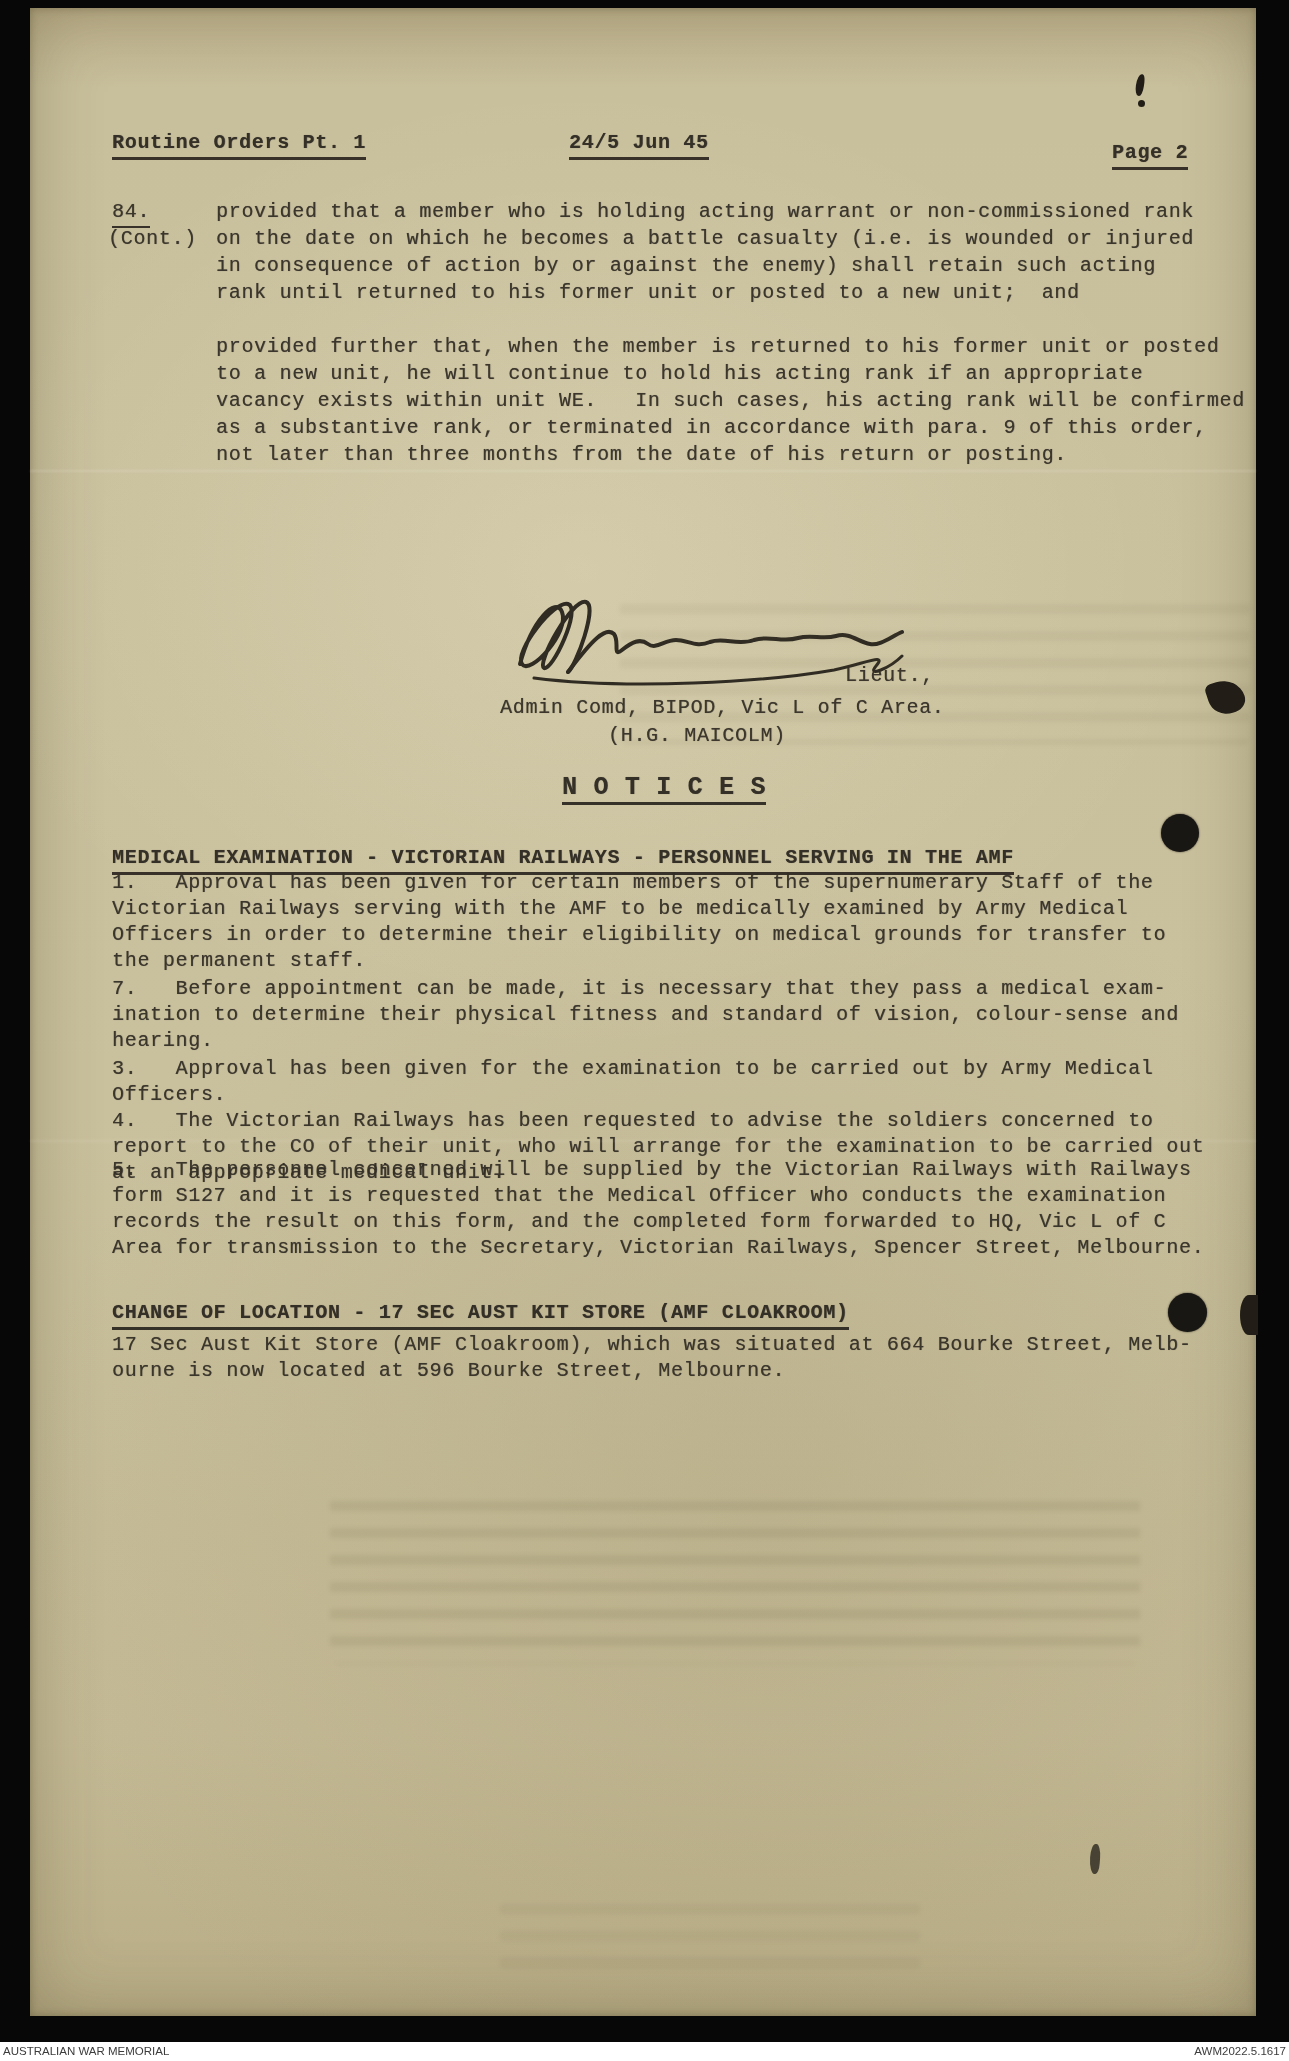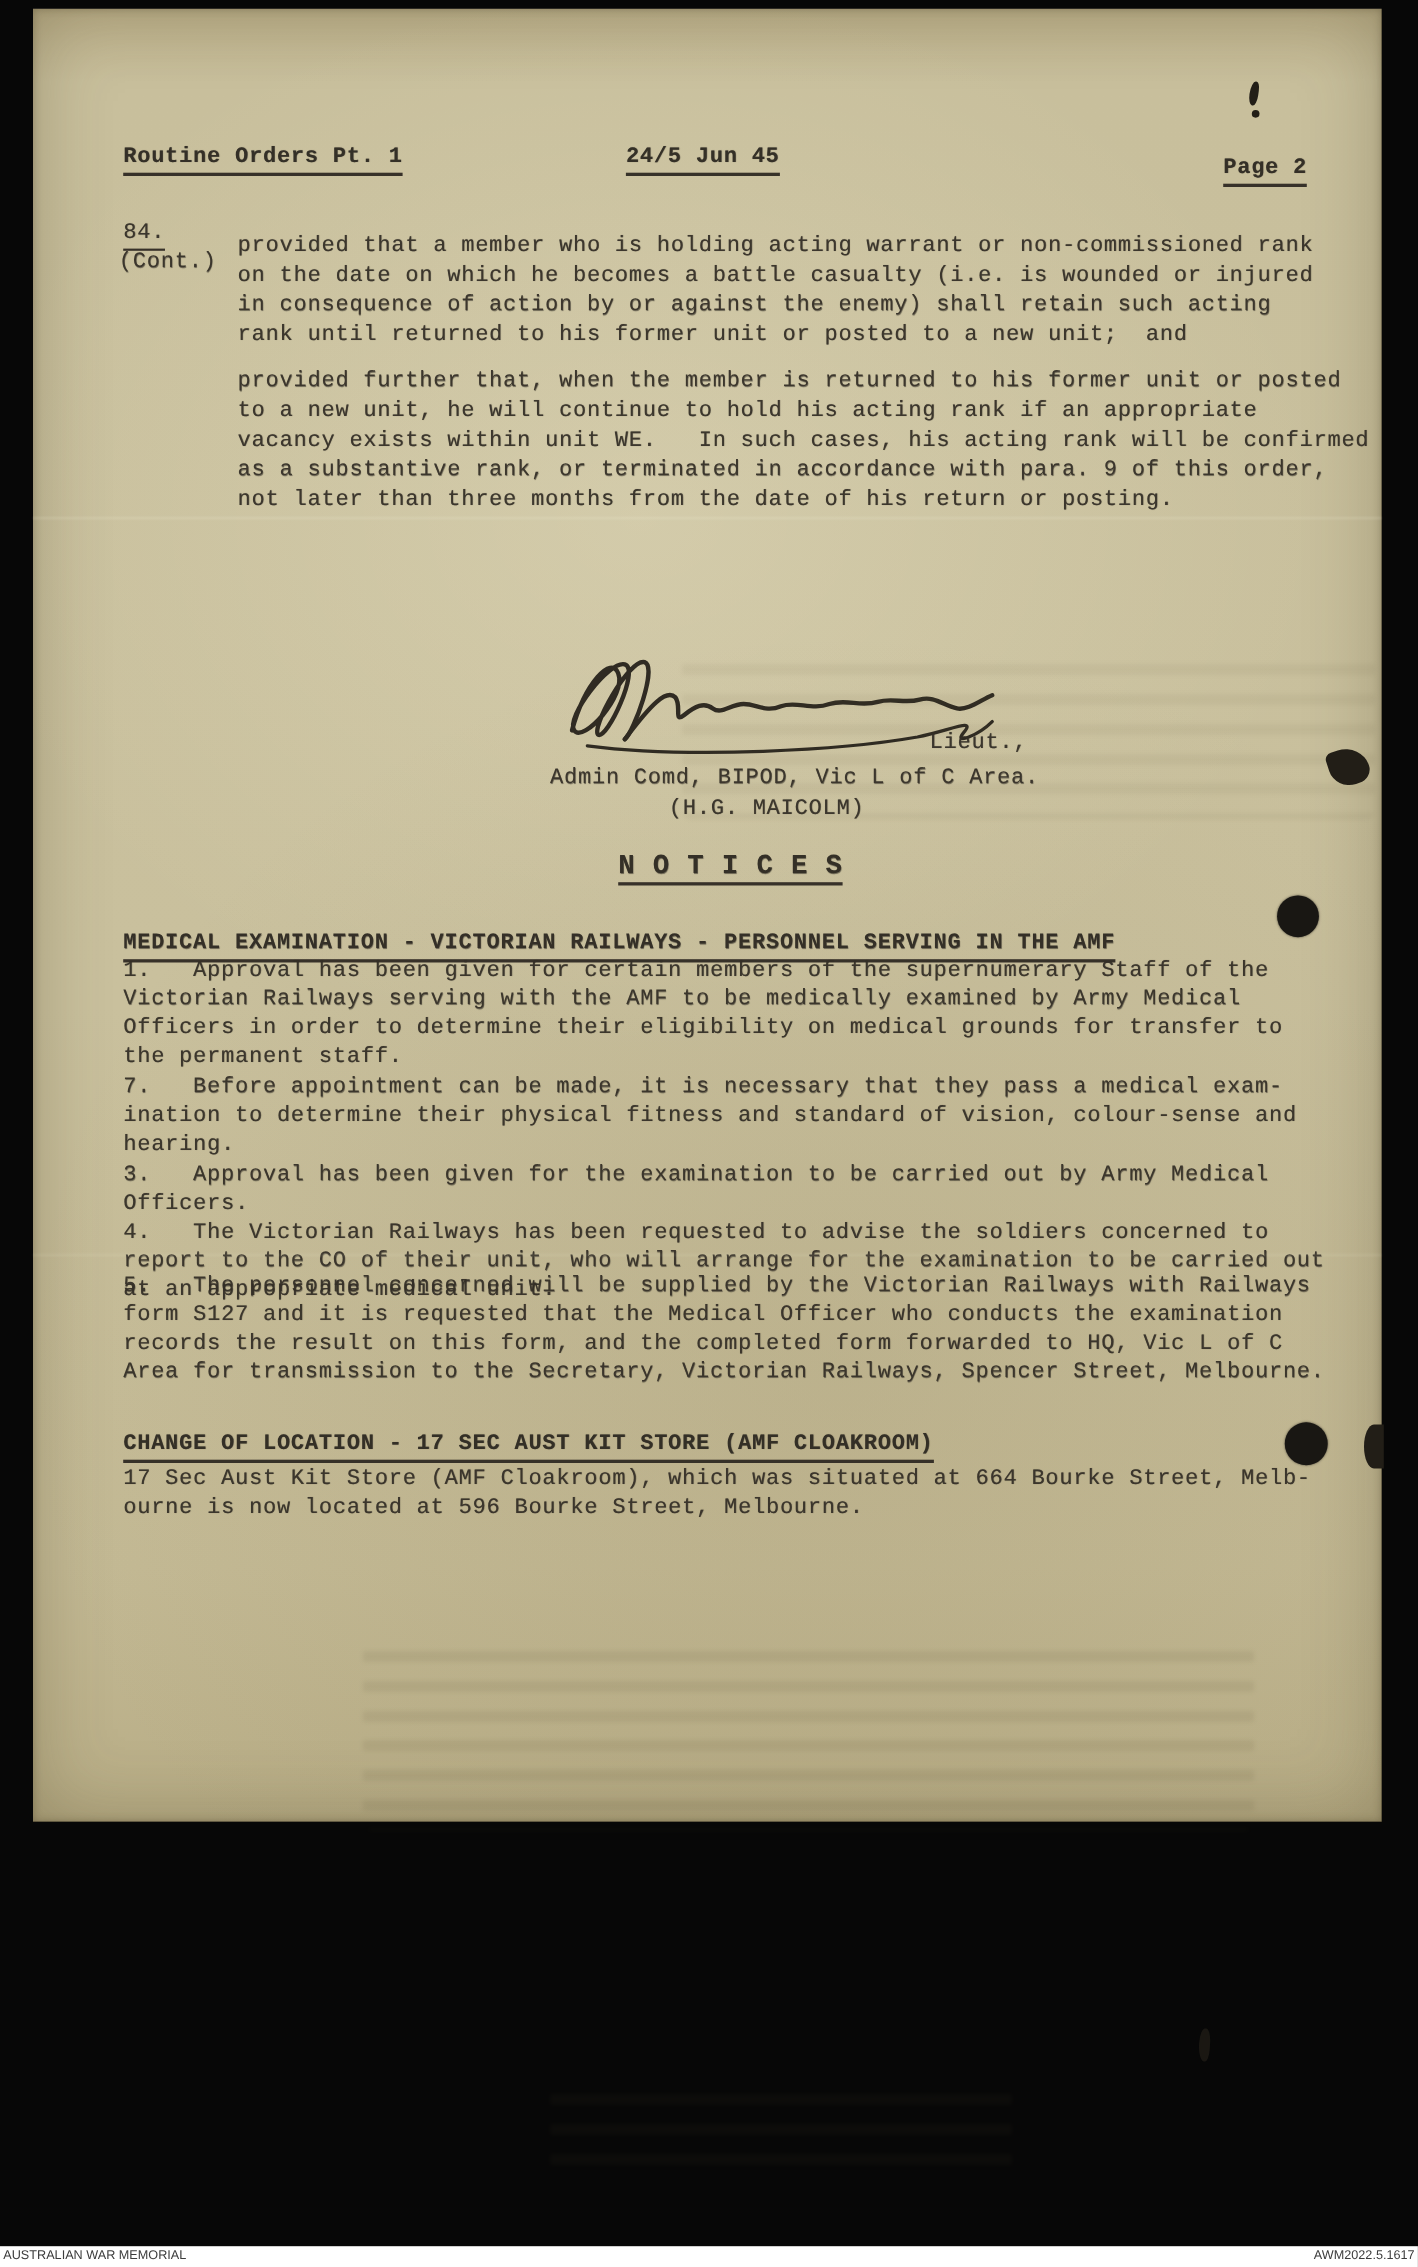--- a/index.html
+++ b/index.html
@@ -1,18 +1,18 @@
 <!DOCTYPE html>
 <html><head>
 <meta charset="utf-8">
 <style>
   html,body{margin:0;padding:0;background:#000;}
   .stage{position:relative;width:1289px;height:2061px;background:#070707;overflow:hidden;
          font-family:"Liberation Mono", monospace;}
-  .paper{position:absolute;left:30px;top:8px;width:1226px;height:1648px;
+  .paper{position:absolute;left:30px;top:8px;width:1226px;height:2008px;
          background:
            radial-gradient(ellipse 900px 700px at 45% 28%, rgba(255,250,225,0.20), rgba(0,0,0,0) 70%),
            radial-gradient(ellipse 1000px 900px at 60% 75%, rgba(120,105,65,0.12), rgba(0,0,0,0) 75%),
            linear-gradient(180deg,#beb28c 0%,#c8bf9c 4%,#c9c09d 55%,#c3b994 86%,#b8ad86 100%);
          box-shadow: inset 0 0 70px rgba(70,58,30,0.30), inset 0 0 8px rgba(60,48,25,0.35);}
   .tw{position:absolute;color:#332e26;font-size:20px;line-height:26px;letter-spacing:0.7px;
       white-space:pre-wrap;text-shadow:0.4px 0.4px 0.7px rgba(51,46,38,0.65);opacity:0.94;}
   .tw27{line-height:27px;}
   .uline{display:inline-block;border-bottom:3px solid #2e2922;padding-bottom:1px;}
   .uline2{display:inline-block;border-bottom:2px solid #2e2922;padding-bottom:1px;}
@@ -34,21 +34,21 @@
 
 <div class="stage">
   <div class="paper">
 
     <div class="tw hd" style="left:82px;top:122px;"><span class="uline">Routine Orders Pt. 1</span></div>
     <div class="tw hd" style="left:539px;top:122px;"><span class="uline">24/5 Jun 45</span></div>
     <div class="tw hd" style="left:1082px;top:132px;"><span class="uline">Page 2</span></div>
 
     <div class="tw tw27" style="left:82px;top:190px;"><span class="uline2">84.</span></div>
     <div class="tw tw27" style="left:78px;top:217px;">(Cont.)</div>
-    <div class="tw tw27" style="left:186px;top:190px;width:1030px;margin-top:12px;">provided that a member who is holding acting warrant or non-commissioned rank
+    <div class="tw tw27" style="left:186px;top:190px;width:1030px;">provided that a member who is holding acting warrant or non-commissioned rank
 on the date on which he becomes a battle casualty (i.e. is wounded or injured
 in consequence of action by or against the enemy) shall retain such acting
 rank until returned to his former unit or posted to a new unit;  and</div>
     <div class="tw tw27" style="left:186px;top:325px;width:1035px;">provided further that, when the member is returned to his former unit or posted
 to a new unit, he will continue to hold his acting rank if an appropriate
 vacancy exists within unit WE.   In such cases, his acting rank will be confirmed
 as a substantive rank, or terminated in accordance with para. 9 of this order,
 not later than three months from the date of his return or posting.</div>
 
     <svg width="500" height="120" style="position:absolute;left:468px;top:572px;opacity:0.9;" viewBox="0 0 500 120">

